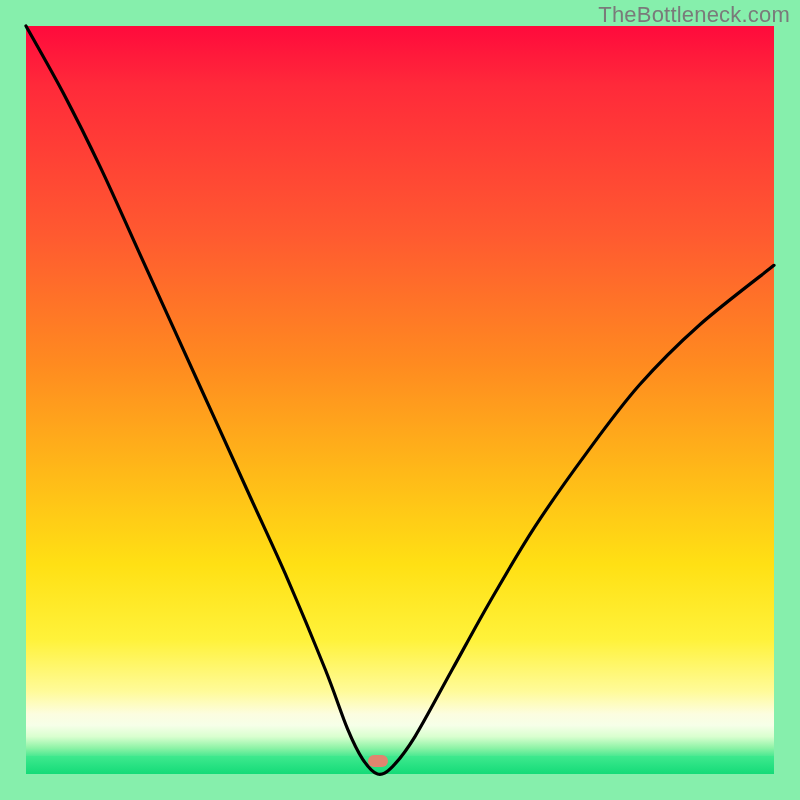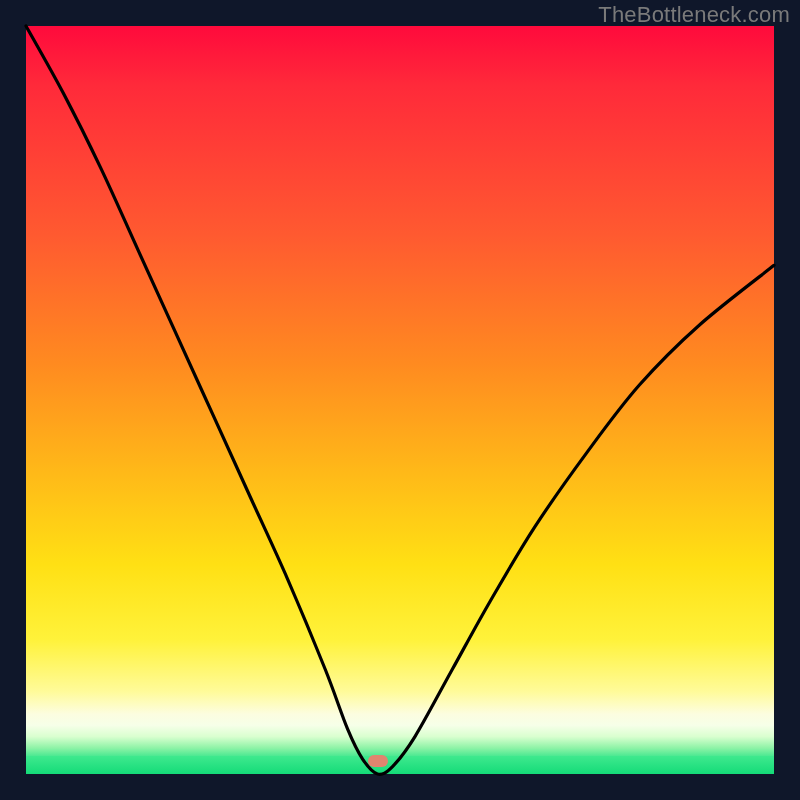--- a/index.html
+++ b/index.html
@@ -8,21 +8,21 @@
     width: 800px;
     height: 800px;
     background: #000;
     font-family: Arial, Helvetica, sans-serif;
     overflow: hidden;
   }
   .stage {
     position: relative;
     width: 800px;
     height: 800px;
-    background: #0f172a;
+    background: #86efac;
     text-align: center;
   }
   .attribution {
     position: absolute;
     top: 2px;
     right: 10px;
     color: #7a7a7a;
     font-size: 22px;
     font-weight: 500;
     letter-spacing: 0.2px;

